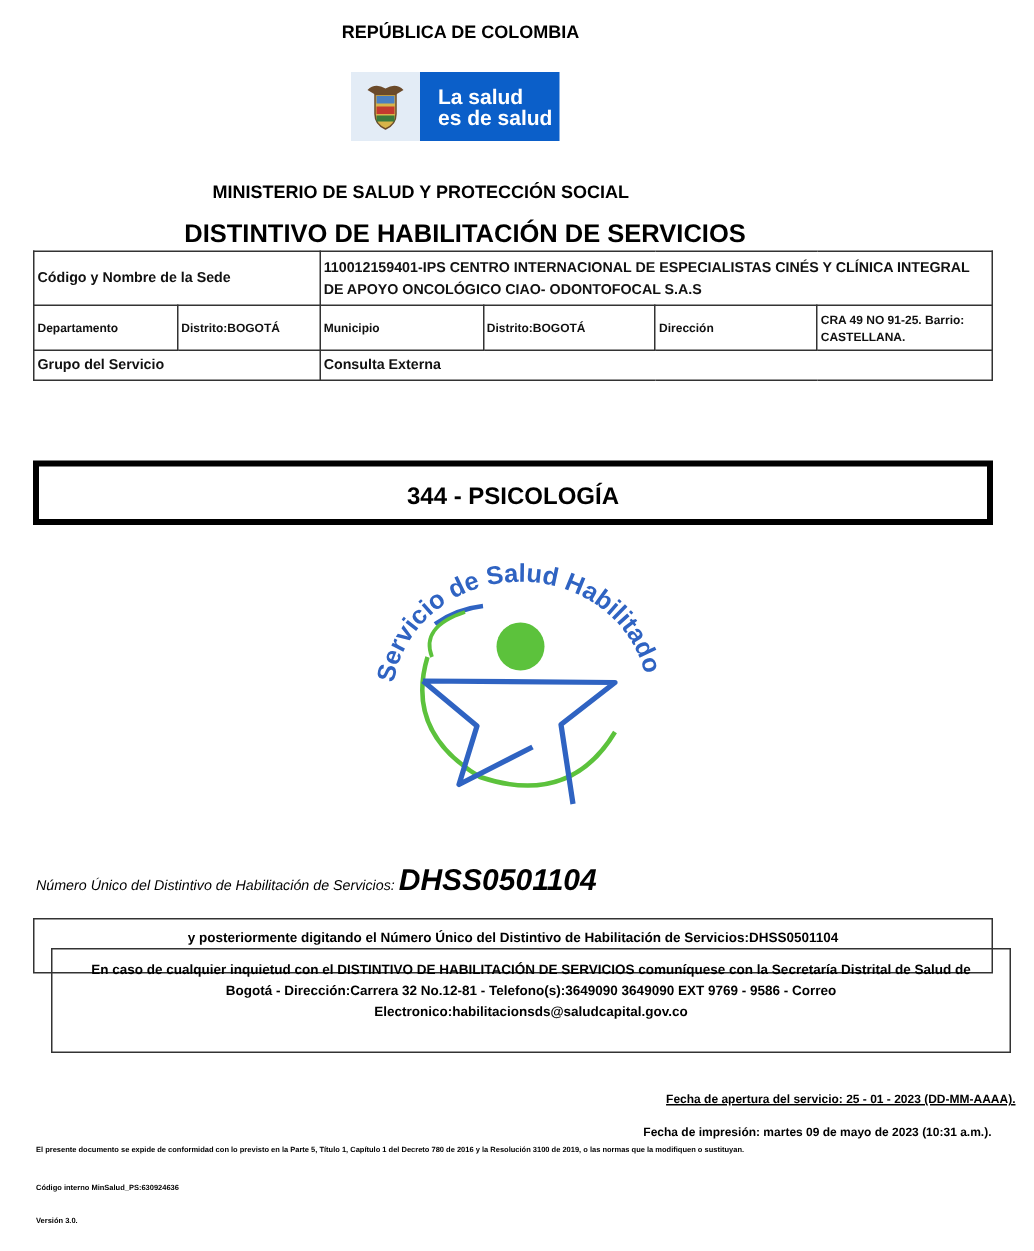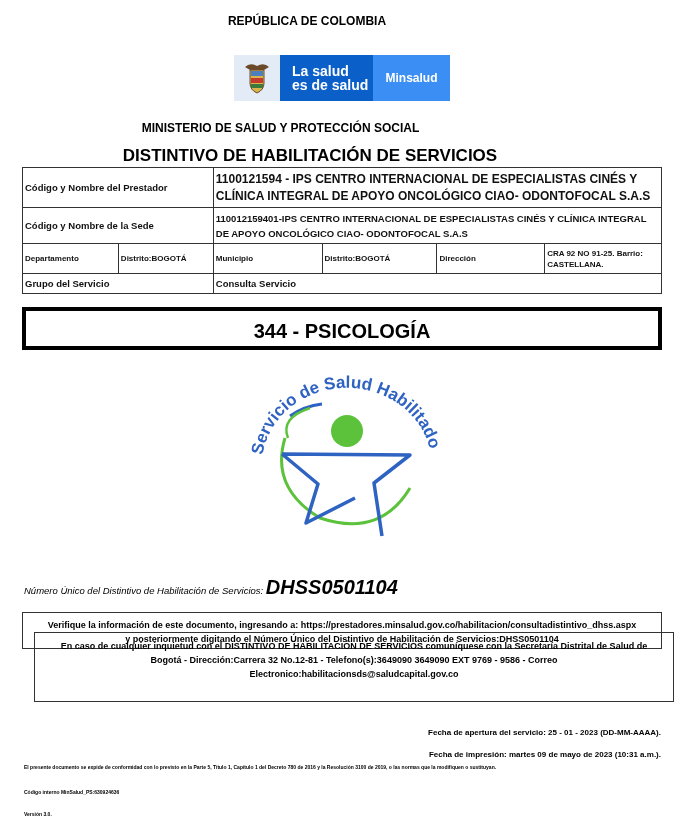--- a/index.html
+++ b/index.html
@@ -1,43 +1,43 @@
 <!DOCTYPE html>
 <html><head>
 <meta charset="utf-8">
 <style>
   * { box-sizing: border-box; margin: 0; padding: 0; }
   html, body { width: 689px; height: 834px; background: #ffffff; overflow: hidden; }
   body { position: relative; font-family: "Liberation Sans", sans-serif; color: #000; }
   .abs { position: absolute; }
   .center { text-align: center; }
   .republica { left: 0; width: 614px; top: 14px; font-size: 12px; font-weight: bold; }
-  .logo { left: 234px; top: 48px; width: 216px; height: 60px; display: flex; align-items: center; }
+  .logo { left: 234px; top: 48px; width: 216px; height: 60px; display: flex; }
   .logo .shield { width: 46px; height: 46px; background: #e3ecf6; display: flex; align-items: center; justify-content: center; }
   .logo .slogan { width: 93px; height: 46px; background: #0b5fc9; color: #fff; font-size: 14px; line-height: 14px; padding: 9px 0 0 12px; font-weight: bold; }
   .logo .brand { width: 77px; height: 46px; background: #3b8ef3; color: #fff; font-size: 12px; font-weight: bold; display: flex; align-items: center; justify-content: center; }
   .ministerio { left: 0; width: 561px; top: 121px; font-size: 12px; font-weight: bold; }
   .distintivo { left: 0; width: 620px; top: 146px; font-size: 17px; font-weight: bold; }
   table.info { position: absolute; left: 22px; top: 167px; width: 640px; border-collapse: collapse; font-size: 9px; }
   table.info td { border: 1px solid #333; padding: 2px 2px; vertical-align: middle; font-weight: bold; color: #111; }
   .r1 td { height: 40px; }
   .r2 td { height: 36px; }
   .r3 td { height: 30px; }
   .r4 td { height: 16px; margin-top: 35px; }
   .big { font-size: 12px; line-height: 17px; }
   .med { font-size: 9.5px; line-height: 15px; }
   .sm { font-size: 8px; line-height: 11px; }
-  .service-box { left: 22px; top: 307px; width: 640px; height: 43px; border: 4px solid #000; display: flex; align-items: center; justify-content: center; font-size: 20px; font-weight: bold; padding-top: 6px; }
+  .service-box { left: 22px; top: 307px; width: 640px; height: 43px; border: 4px solid #000; display: flex; align-items: center; justify-content: center; font-size: 16px; font-weight: bold; padding-top: 6px; }
   .seal { left: 240px; top: 368px; width: 210px; height: 170px; }
   .numero { left: 24px; top: 576px; font-style: italic; font-size: 9.5px; }
   .numero .code { font-size: 20px; font-weight: bold; }
   .box { left: 22px; width: 640px; border: 1px solid #333; font-size: 9px; font-weight: bold; text-align: center; }
   .box1 { top: 612px; height: 37px; padding-top: 5px; line-height: 14px; }
   .box2 { top: 632px; height: 70px; padding-top: 6px; line-height: 14px; margin-left: 12px; }
-  .fecha1 { right: 28px; top: 728px; font-size: 8px; font-weight: bold; }
+  .fecha1 { right: 12px; top: 728px; font-size: 8px; font-weight: bold; text-decoration: underline; }
   .fecha2 { right: 28px; top: 750px; font-size: 8px; font-weight: bold; }
   .legal { left: 24px; top: 764px; font-size: 5px; font-weight: bold; }
   .codigo { left: 24px; top: 789px; font-size: 5px; font-weight: bold; }
   .version { left: 24px; top: 811px; font-size: 5px; font-weight: bold; }
 </style>
 </head>
 <body>
 
 <div class="abs center republica">REPÚBLICA DE COLOMBIA</div>
 
@@ -48,55 +48,50 @@
       <path d="M8 9 H22 V22 Q22 29 15 32 Q8 29 8 22 Z" fill="#d8b44a" stroke="#6b4a2a" stroke-width="1"></path>
       <rect x="9" y="10" width="12" height="5" fill="#4a7fc1"></rect>
       <rect x="9" y="17" width="12" height="5" fill="#c43a2f"></rect>
       <rect x="9" y="23" width="12" height="4" fill="#3b7a3b"></rect>
     </svg>
   </div>
   <div class="slogan">
     <div>La salud</div>
     <div>es de salud</div>
   </div>
-  <div class="brand">Minsalud</div>
 </div>
 
 <div class="abs center ministerio">MINISTERIO DE SALUD Y PROTECCIÓN SOCIAL</div>
 <div class="abs center distintivo">DISTINTIVO DE HABILITACIÓN DE SERVICIOS</div>
 
 <table class="info">
   <colgroup>
     <col style="width:96px">
       <col style="width:95px">
       <col style="width:109px">
       <col style="width:115px">
       <col style="width:108px">
       <col style="width:117px">
   </colgroup>
   <tbody>
-      <tr class="r1">
-    <td colspan="2" class="med">Código y Nombre del Prestador</td>
-    <td colspan="4" class="big">1100121594 - IPS CENTRO INTERNACIONAL DE ESPECIALISTAS CINÉS Y CLÍNICA INTEGRAL DE APOYO ONCOLÓGICO CIAO- ODONTOFOCAL S.A.S</td>
-  </tr>
   <tr class="r2">
     <td colspan="2" class="med">Código y Nombre de la Sede</td>
     <td colspan="4" class="med">110012159401-IPS CENTRO INTERNACIONAL DE ESPECIALISTAS CINÉS Y CLÍNICA INTEGRAL DE APOYO ONCOLÓGICO CIAO- ODONTOFOCAL S.A.S</td>
   </tr>
   <tr class="r3">
     <td class="sm">Departamento</td>
     <td class="sm">Distrito:BOGOTÁ</td>
     <td class="sm">Municipio</td>
     <td class="sm">Distrito:BOGOTÁ</td>
     <td class="sm">Dirección</td>
-    <td class="sm">CRA 92 NO 91-25. Barrio: CASTELLANA.</td>
+    <td class="sm">CRA 49 NO 91-25. Barrio: CASTELLANA.</td>
   </tr>
   <tr class="r4">
     <td colspan="2" class="med">Grupo del Servicio</td>
-    <td colspan="4" class="med">Consulta Servicio</td>
+    <td colspan="4" class="med">Consulta Externa</td>
   </tr>
 </tbody>
   </table>
 
 <div class="abs service-box">
   <span>344 - PSICOLOGÍA</span>
 </div>
 
 <div class="abs seal">
   <svg width="210" height="170" viewBox="0 0 210 170">
@@ -113,21 +108,20 @@
     <path d="M42 86 L170 87 L134 115 L142 168 M42 86 L78 116 L66 155 L115 130" stroke="#2f63c2" stroke-width="3.5" fill="none" stroke-linejoin="round"></path>
   </svg>
 </div>
 
 <div class="abs numero">
   <span>Número Único del Distintivo de Habilitación de Servicios:</span>
   <span class="code">DHSS0501104</span>
 </div>
 
 <div class="abs box box1">
-  <div>Verifique la información de este documento, ingresando a: https://prestadores.minsalud.gov.co/habilitacion/consultadistintivo_dhss.aspx</div>
   <div>y posteriormente digitando el Número Único del Distintivo de Habilitación de Servicios:DHSS0501104</div>
 </div>
 
 <div class="abs box box2">
   <div>En caso de cualquier inquietud con el DISTINTIVO DE HABILITACIÓN DE SERVICIOS comuníquese con la Secretaría Distrital de Salud de</div>
   <div>Bogotá - Dirección:Carrera 32 No.12-81 - Telefono(s):3649090 3649090 EXT 9769 - 9586 - Correo</div>
   <div>Electronico:habilitacionsds@saludcapital.gov.co</div>
 </div>
 
 <div class="abs fecha1">Fecha de apertura del servicio: 25 - 01 - 2023 (DD-MM-AAAA).</div>

